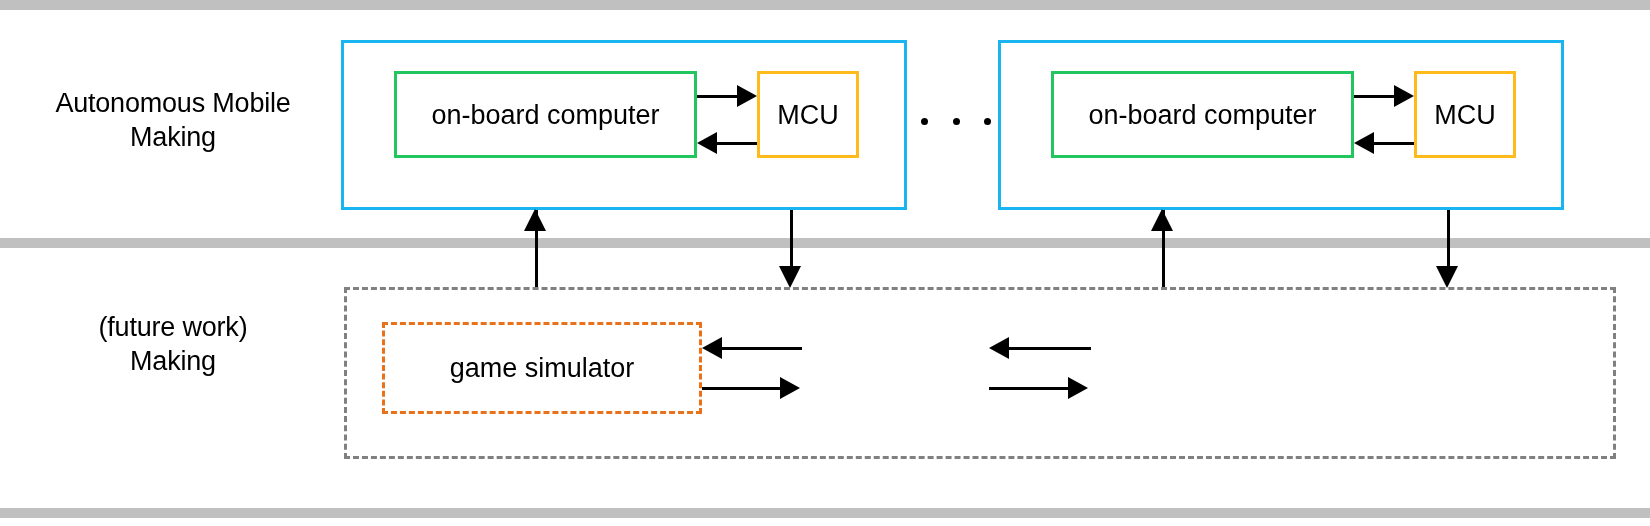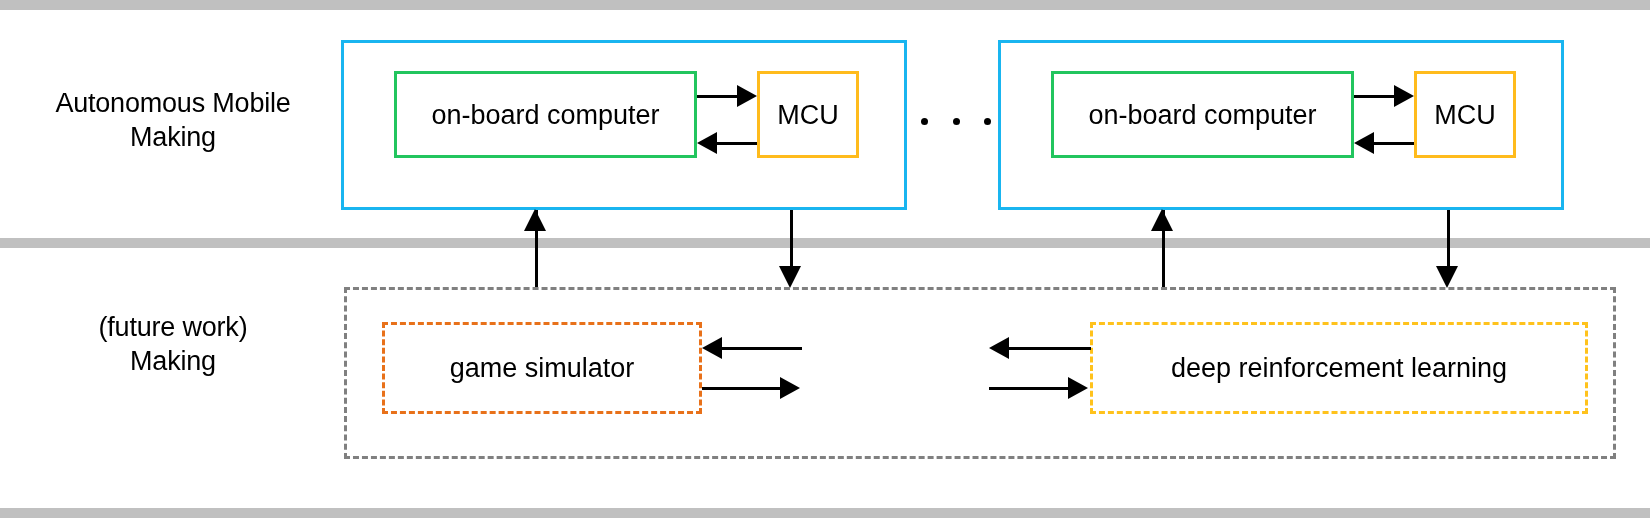--- a/index.html
+++ b/index.html
@@ -231,21 +231,20 @@
 
   <div class="arrow-line v-line" style="left:1162px; top:210px; height:78px;"></div>
   <div class="arrowhead ah-up" style="left:1151px; top:209px;"></div>
 
   <div class="arrow-line v-line" style="left:1447px; top:210px; height:58px;"></div>
   <div class="arrowhead ah-down" style="left:1436px; top:266px;"></div>
 
   <div id="idm-container"></div>
 
   <div class="node-dashed" id="node-sim">game simulator</div>
-  <div class="node-dashed" id="node-drl">deep reinforcement learning</div>
 
   <div class="arrow-line h-line" style="left:722px; top:347px; width:80px;"></div>
   <div class="arrow-line v-line" style="left:799px; top:347px; height:3px;"></div>
   <div class="arrowhead ah-left" style="left:702px; top:337px;"></div>
 
   <div class="arrow-line h-line" style="left:702px; top:387px; width:80px;"></div>
   <div class="arrowhead ah-right" style="left:780px; top:377px;"></div>
 
   <div class="arrow-line h-line" style="left:1009px; top:347px; width:82px;"></div>
   <div class="arrowhead ah-left" style="left:989px; top:337px;"></div>

